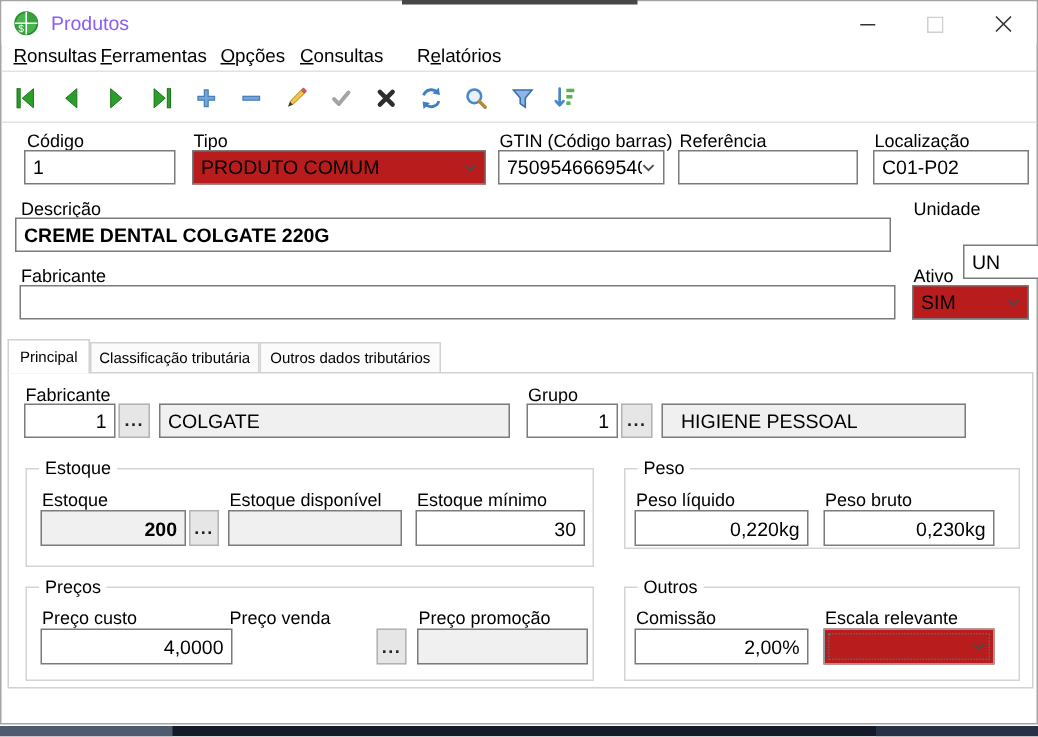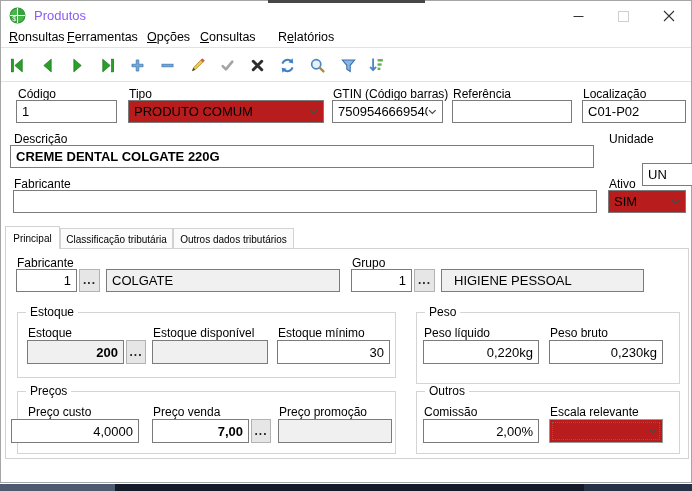--- a/index.html
+++ b/index.html
@@ -232,35 +232,34 @@
       <span class="legend">Estoque</span>
     </div>
     <div class="lbl" style="left:27px;top:325px">Estoque</div>
     <input class="tb gray right bold" style="left: 26px; top: 339px; width: 97px; height: 24px;" readonly="" value="200">
     <div class="ell" style="left:125px;top:339px;width:20px;height:24px">...</div>
     <div class="lbl" style="left:152px;top:325px">Estoque disponível</div>
     <input class="tb gray" style="left: 151px; top: 339px; width: 116px; height: 24px;" readonly="" value="">
     <div class="lbl" style="left:277px;top:325px">Estoque mínimo</div>
     <input class="tb right" style="left: 276px; top: 339px; width: 113px; height: 24px;" value="30">
 
-    <div class="gbox" style="left:415px;top:311px;width:264px;height:72px">
+    <div class="gbox" style="left:415px;top:311px;width:264px;height:54px">
       <span class="legend">Peso</span>
     </div>
     <div class="lbl" style="left:423px;top:325px">Peso líquido</div>
     <input class="tb right" style="left: 422px; top: 339px; width: 116px; height: 24px;" value="0,220kg">
     <div class="lbl" style="left:549px;top:325px">Peso bruto</div>
     <input class="tb right" style="left: 548px; top: 339px; width: 114px; height: 24px;" value="0,230kg">
 
     <div class="gbox" style="left:16px;top:390px;width:379px;height:63px">
       <span class="legend">Preços</span>
     </div>
     <div class="lbl" style="left:27px;top:404px">Preço custo</div>
-    <input class="tb right" style="left: 10px; top: 418px; width: 128px; height: 24px;" value="4,0000">
+    <input class="tb right" style="left: 26px; top: 418px; width: 128px; height: 24px;" value="4,0000">
     <div class="lbl" style="left:152px;top:404px">Preço venda</div>
-    <input class="tb right bold" style="left: 151px; top: 418px; width: 97px; height: 24px;" value="7,00">
     <div class="ell" style="left:250px;top:418px;width:20px;height:24px">...</div>
     <div class="lbl" style="left:278px;top:404px">Preço promoção</div>
     <input class="tb gray" style="left: 277px; top: 418px; width: 114px; height: 24px;" readonly="" value="">
 
     <div class="gbox" style="left:415px;top:390px;width:264px;height:63px">
       <span class="legend">Outros</span>
     </div>
     <div class="lbl" style="left:423px;top:404px">Comissão</div>
     <input class="tb right" style="left: 422px; top: 418px; width: 116px; height: 24px;" value="2,00%">
     <div class="lbl" style="left:549px;top:404px">Escala relevante</div>

